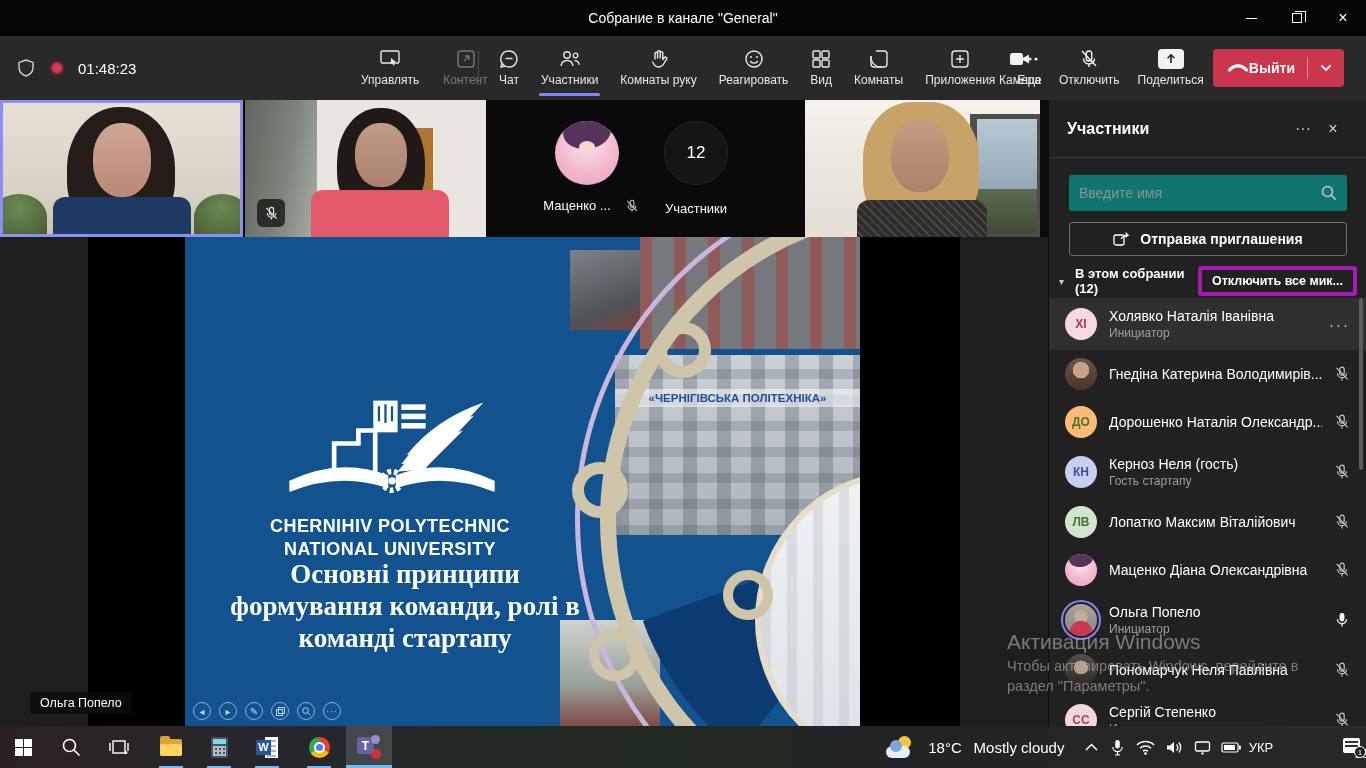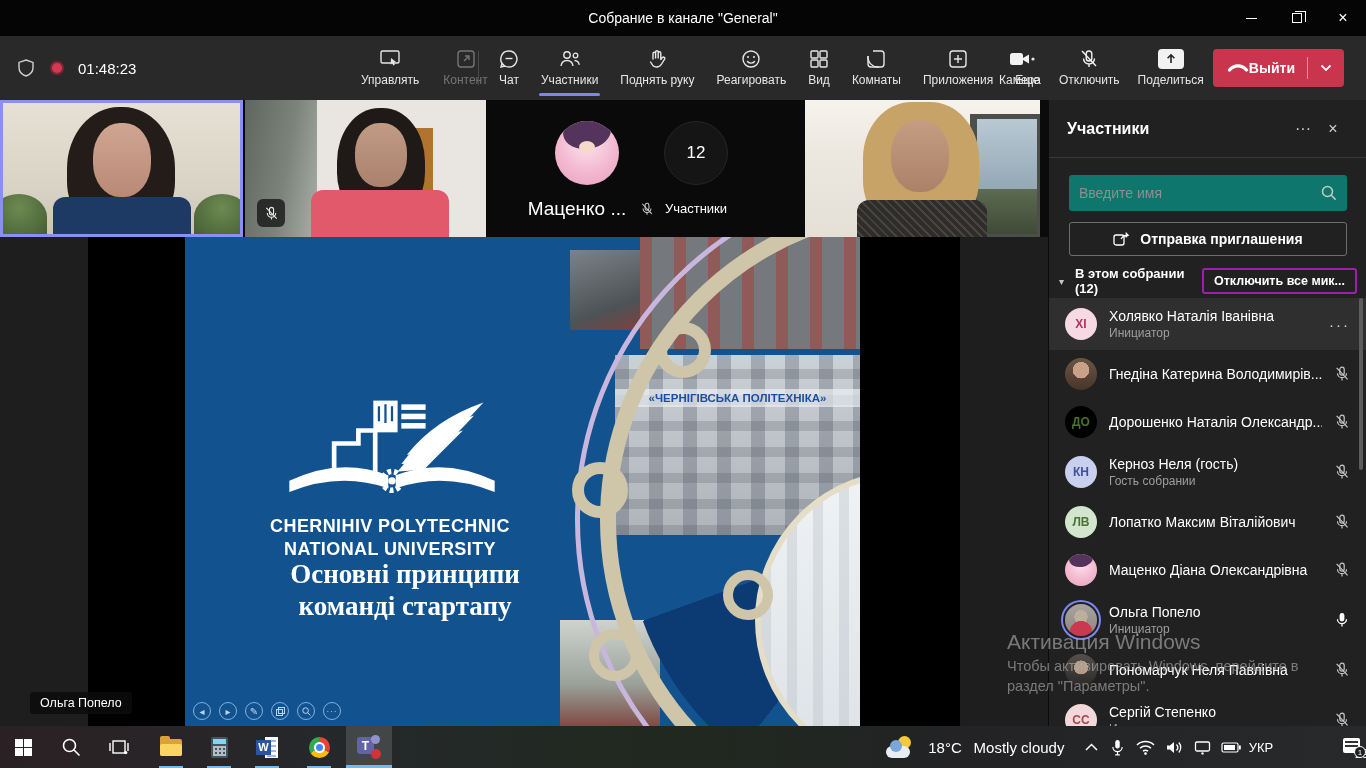--- a/index.html
+++ b/index.html
@@ -63,21 +63,21 @@
   .torso { position:absolute; border-radius:12px 12px 0 0; }
   .mic-badge { position:absolute; left:12px; bottom:10px; width:28px; height:28px; border-radius:6px;
     background:rgba(20,20,20,.78); display:flex; align-items:center; justify-content:center; color:#e8e8e8; }
   #strip-center { position:absolute; left:486px; top:0; width:319px; height:137px; background:#0a0a0a; }
   .anime-av { position:absolute; left:69px; top:21px; width:64px; height:64px; border-radius:50%; overflow:hidden;
     background:radial-gradient(circle at 50% 35%,#fbe3ec 0%,#f3b8cf 55%,#e89fc1 100%); }
   .anime-av::before { content:""; position:absolute; left:8px; top:-6px; width:48px; height:34px;
     border-radius:50%; background:#54345c; transform:rotate(-8deg); }
   .anime-av::after { content:""; position:absolute; left:24px; top:20px; width:16px; height:12px; border-radius:50%; background:#f6d9c9; }
   .strip-name-row { position:absolute; left:30px; top:98px; width:150px; display:flex; align-items:center; gap:14px;
-    color:#fff; font-size:19px; justify-content:center; }
+    color:#fff; font-size:13px; justify-content:center; }
   .count-circle { position:absolute; left:178px; top:21px; width:64px; height:64px; border-radius:50%;
     background:#151515; border:1px solid #262626; display:flex; align-items:center; justify-content:center;
     color:#fff; font-size:17px; }
   .count-label { position:absolute; left:155px; top:101px; width:110px; text-align:center; color:#fff; font-size:13px; }
 
   
   #stage { position:absolute; left:0; top:237px; width:1048px; height:489px; background:#1e1e1e; }
   #stage-black { position:absolute; left:88px; top:0; width:872px; height:489px; background:#000; }
   #slide { position:absolute; left:97px; top:0; width:675px; height:489px; background:#11528f; overflow:hidden; }
   .uni-name { position:absolute; left:15px; top:278px; width:380px; text-align:center; color:#fff;
@@ -130,21 +130,21 @@
     border-radius:3px; display:flex; align-items:center; padding:0 10px; }
   .search-box input { flex:1; background:transparent; border:none; outline:none; color:#e0e0e0; font-size:14px;
     font-family:"Liberation Sans", sans-serif; }
   .search-box input::placeholder { color:#8f8f8f; }
   .invite-btn { position:absolute; left:20px; top:122px; width:278px; height:34px; border:1px solid #6e6e6e;
     border-radius:3px; display:flex; align-items:center; justify-content:center; gap:10px; color:#fff;
     font-size:14px; font-weight:bold; cursor:pointer; }
   .section-row { position:absolute; left:10px; top:166px; width:298px; height:30px; display:flex; align-items:center; }
   .tri { color:#c8c8c8; font-size:10px; width:16px; }
   .section-label { color:#fff; font-size:13px; font-weight:bold; flex:1; }
-  .muteall-btn { border:2px solid #a21caf; border-radius:3px; color:#fff; font-size:12.5px; font-weight:bold;
+  .muteall-btn { border:4px solid #a21caf; border-radius:3px; color:#fff; font-size:12.5px; font-weight:bold;
     padding:4px 10px; cursor:pointer; white-space:nowrap; }
   .plist { position:absolute; left:0; top:198px; width:100%; }
   .p-row { display:flex; align-items:center; gap:12px; padding:0 16px; height:48px; cursor:pointer; }
   .p-row.two { height:52px; }
   .p-row.hovered { background:#2f2f2f; }
   .p-avatar { width:32px; height:32px; border-radius:50%; flex:0 0 32px; display:flex; align-items:center;
     justify-content:center; font-size:12px; font-weight:bold; overflow:hidden; position:relative; }
   .p-avatar.ringed { box-shadow:0 0 0 2px #212121, 0 0 0 4px #7f85f1; }
   .av-p1 { background:radial-gradient(circle at 50% 38%,#c9a188 0 32%,transparent 33%),linear-gradient(#6b5444,#483629); }
   .av-p2 { background:radial-gradient(circle at 50% 35%,#fbe3ec 0%,#f3b8cf 55%,#e89fc1 100%); }
@@ -289,21 +289,21 @@
             </svg>
         </span>
         <span class="lbl">Участники</span>
       </div>
       <div class="tb-btn">
         <span>
           <svg width="18" height="20" viewBox="0 0 18 20">
               <path d="M5 10V4.5a1.3 1.3 0 0 1 2.6 0V9M7.6 9V3a1.3 1.3 0 0 1 2.6 0v6M10.2 9V4a1.3 1.3 0 0 1 2.6 0v6.5M12.8 10.5l1.6-2a1.4 1.4 0 0 1 2.2 1.7l-3 4.8A6 6 0 0 1 8.3 18 5.6 5.6 0 0 1 5 16.8L2.6 13" fill="none" stroke="#e6e6e6" stroke-width="1.4" stroke-linecap="round"></path>
             </svg>
         </span>
-        <span class="lbl">Поднять руку</span>
+        <span class="lbl">Комнаты руку</span>
       </div>
       <div class="tb-btn">
         <span>
           <svg width="20" height="20" viewBox="0 0 20 20">
               <circle cx="10" cy="10" r="8" fill="none" stroke="#e6e6e6" stroke-width="1.4"></circle>
               <circle cx="7" cy="8" r="1" fill="#e6e6e6"></circle>
               <circle cx="13" cy="8" r="1" fill="#e6e6e6"></circle>
               <path d="M6.5 12.5a4.5 4.5 0 0 0 7 0" fill="none" stroke="#e6e6e6" stroke-width="1.4" stroke-linecap="round"></path>
             </svg>
         </span>
@@ -482,20 +482,21 @@
           <rect x="130" y="30" width="26" height="6" fill="#fff"></rect>
           <circle cx="120" cy="92" r="10" fill="none" stroke="#fff" stroke-width="6" stroke-dasharray="4 3"></circle>
           <circle cx="120" cy="92" r="4" fill="#fff"></circle>
         </svg>
         <div class="uni-name">
           <div>CHERNIHIV POLYTECHNIC</div>
           <div>NATIONAL UNIVERSITY</div>
         </div>
         <div class="slide-title">
           <div>Основні принципи</div>
+          <div>формування команди, ролі в</div>
           <div>команді стартапу</div>
         </div>
         <div class="slide-controls">
           <span class="sc-btn">◂</span>
           <span class="sc-btn">▸</span>
           <span class="sc-btn">✎</span>
           <span class="sc-btn">
             <svg width="9" height="9" viewBox="0 0 9 9">
                 <rect x="0.5" y="2.5" width="6" height="6" fill="none" stroke="currentColor"></rect>
                 <rect x="2.5" y="0.5" width="6" height="6" fill="none" stroke="currentColor"></rect>
@@ -569,21 +570,21 @@
       <span class="p-mic m-off">
         <svg width="16" height="16" viewBox="0 0 16 16">
               <rect x="5.8" y="1.2" width="4.4" height="8" rx="2.2" fill="none" stroke="currentColor" stroke-width="1.2"></rect>
               <path d="M3.5 7.2a4.5 4.5 0 0 0 9 0M8 11.8v2.6" fill="none" stroke="currentColor" stroke-width="1.2"></path>
               <path d="M2.6 1.8l11 11.6" stroke="currentColor" stroke-width="1.2"></path>
             </svg>
       </span>
 
     </div>
         <div class="p-row">
-      <div class="p-avatar" style="background: #000000; color: rgb(74, 114, 50);">
+      <div class="p-avatar" style="background: #fdba74; color: rgb(74, 114, 50);">
             <span class="p-init">ДО</span>
           </div>
       <div class="p-meta">
         <div class="p-name">Дорошенко Наталія Олександр...</div>
 
       </div>
       <span class="p-mic m-off">
         <svg width="16" height="16" viewBox="0 0 16 16">
               <rect x="5.8" y="1.2" width="4.4" height="8" rx="2.2" fill="none" stroke="currentColor" stroke-width="1.2"></rect>
               <path d="M3.5 7.2a4.5 4.5 0 0 0 9 0M8 11.8v2.6" fill="none" stroke="currentColor" stroke-width="1.2"></path>
@@ -591,21 +592,21 @@
             </svg>
       </span>
 
     </div>
         <div class="p-row two">
       <div class="p-avatar" style="background: rgb(201, 208, 239); color: rgb(65, 80, 158);">
             <span class="p-init">КН</span>
           </div>
       <div class="p-meta">
         <div class="p-name">Керноз Неля (гость)</div>
-        <div class="p-role">Гость собрании</div>
+        <div class="p-role">Гость стартапу</div>
       </div>
       <span class="p-mic m-off">
         <svg width="16" height="16" viewBox="0 0 16 16">
               <rect x="5.8" y="1.2" width="4.4" height="8" rx="2.2" fill="none" stroke="currentColor" stroke-width="1.2"></rect>
               <path d="M3.5 7.2a4.5 4.5 0 0 0 9 0M8 11.8v2.6" fill="none" stroke="currentColor" stroke-width="1.2"></path>
               <path d="M2.6 1.8l11 11.6" stroke="currentColor" stroke-width="1.2"></path>
             </svg>
       </span>
 
     </div>

